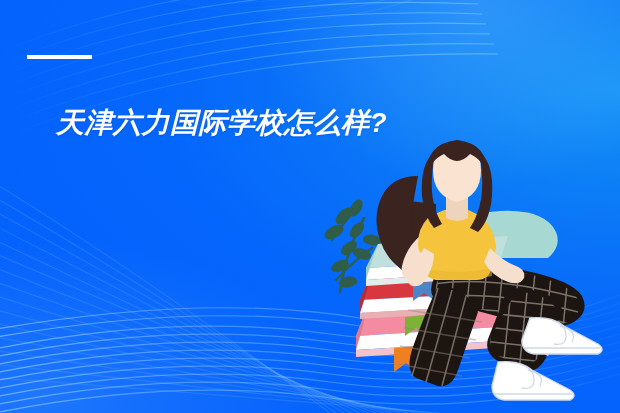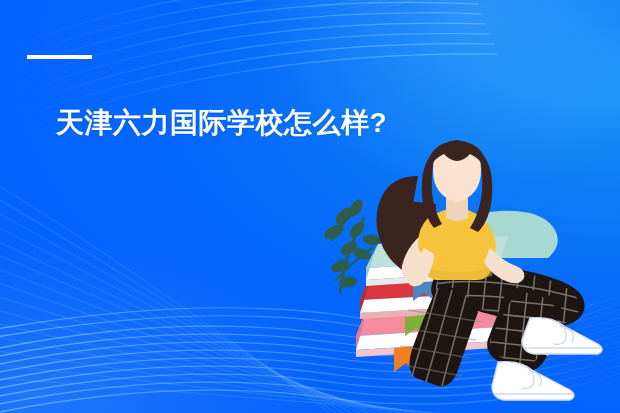--- a/index.html
+++ b/index.html
@@ -7,20 +7,21 @@
     padding: 0;
     background: #ffffff;
   }
   #banner {
     position: relative;
     width: 620px;
     height: 413px;
     overflow: hidden;
     font-family: "Liberation Sans", "DejaVu Sans", sans-serif;
     background: #7f1d1d;
+    font-style: italic;
   }
   .layer {
     position: absolute;
     top: 0; left: 0;
     width: 620px;
     height: 413px;
     pointer-events: none;
   }
   
   .bg-base {

